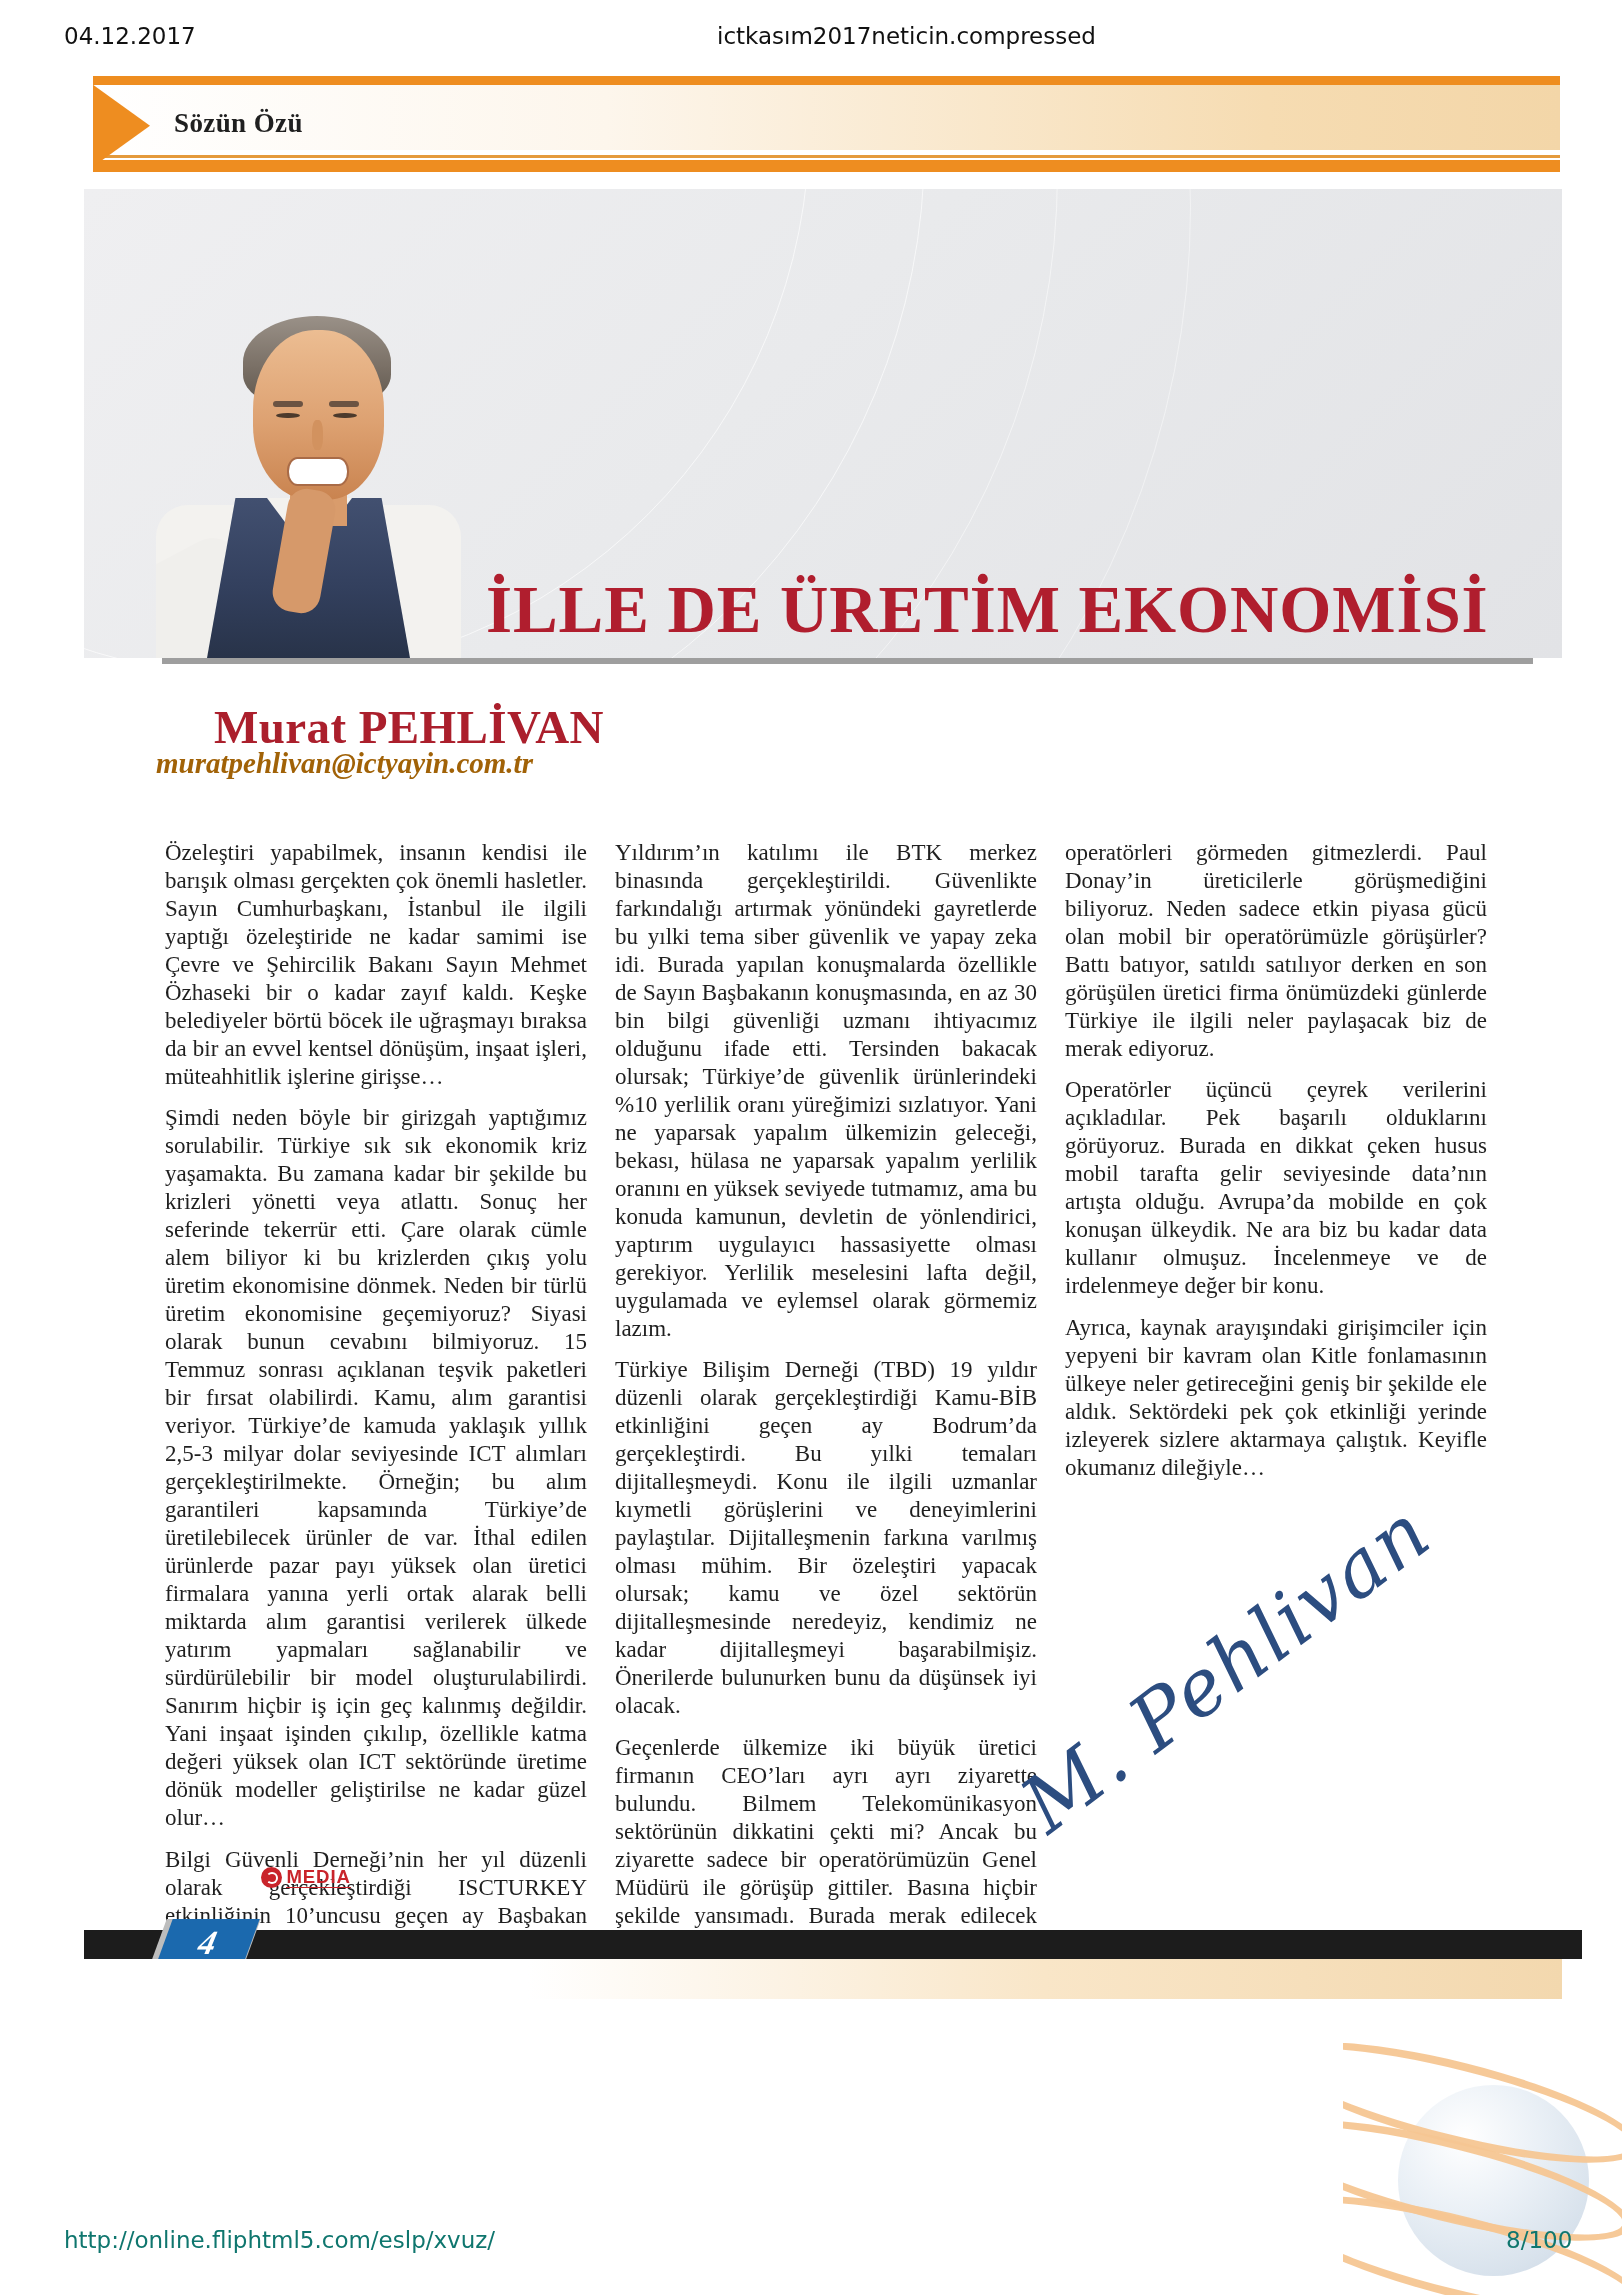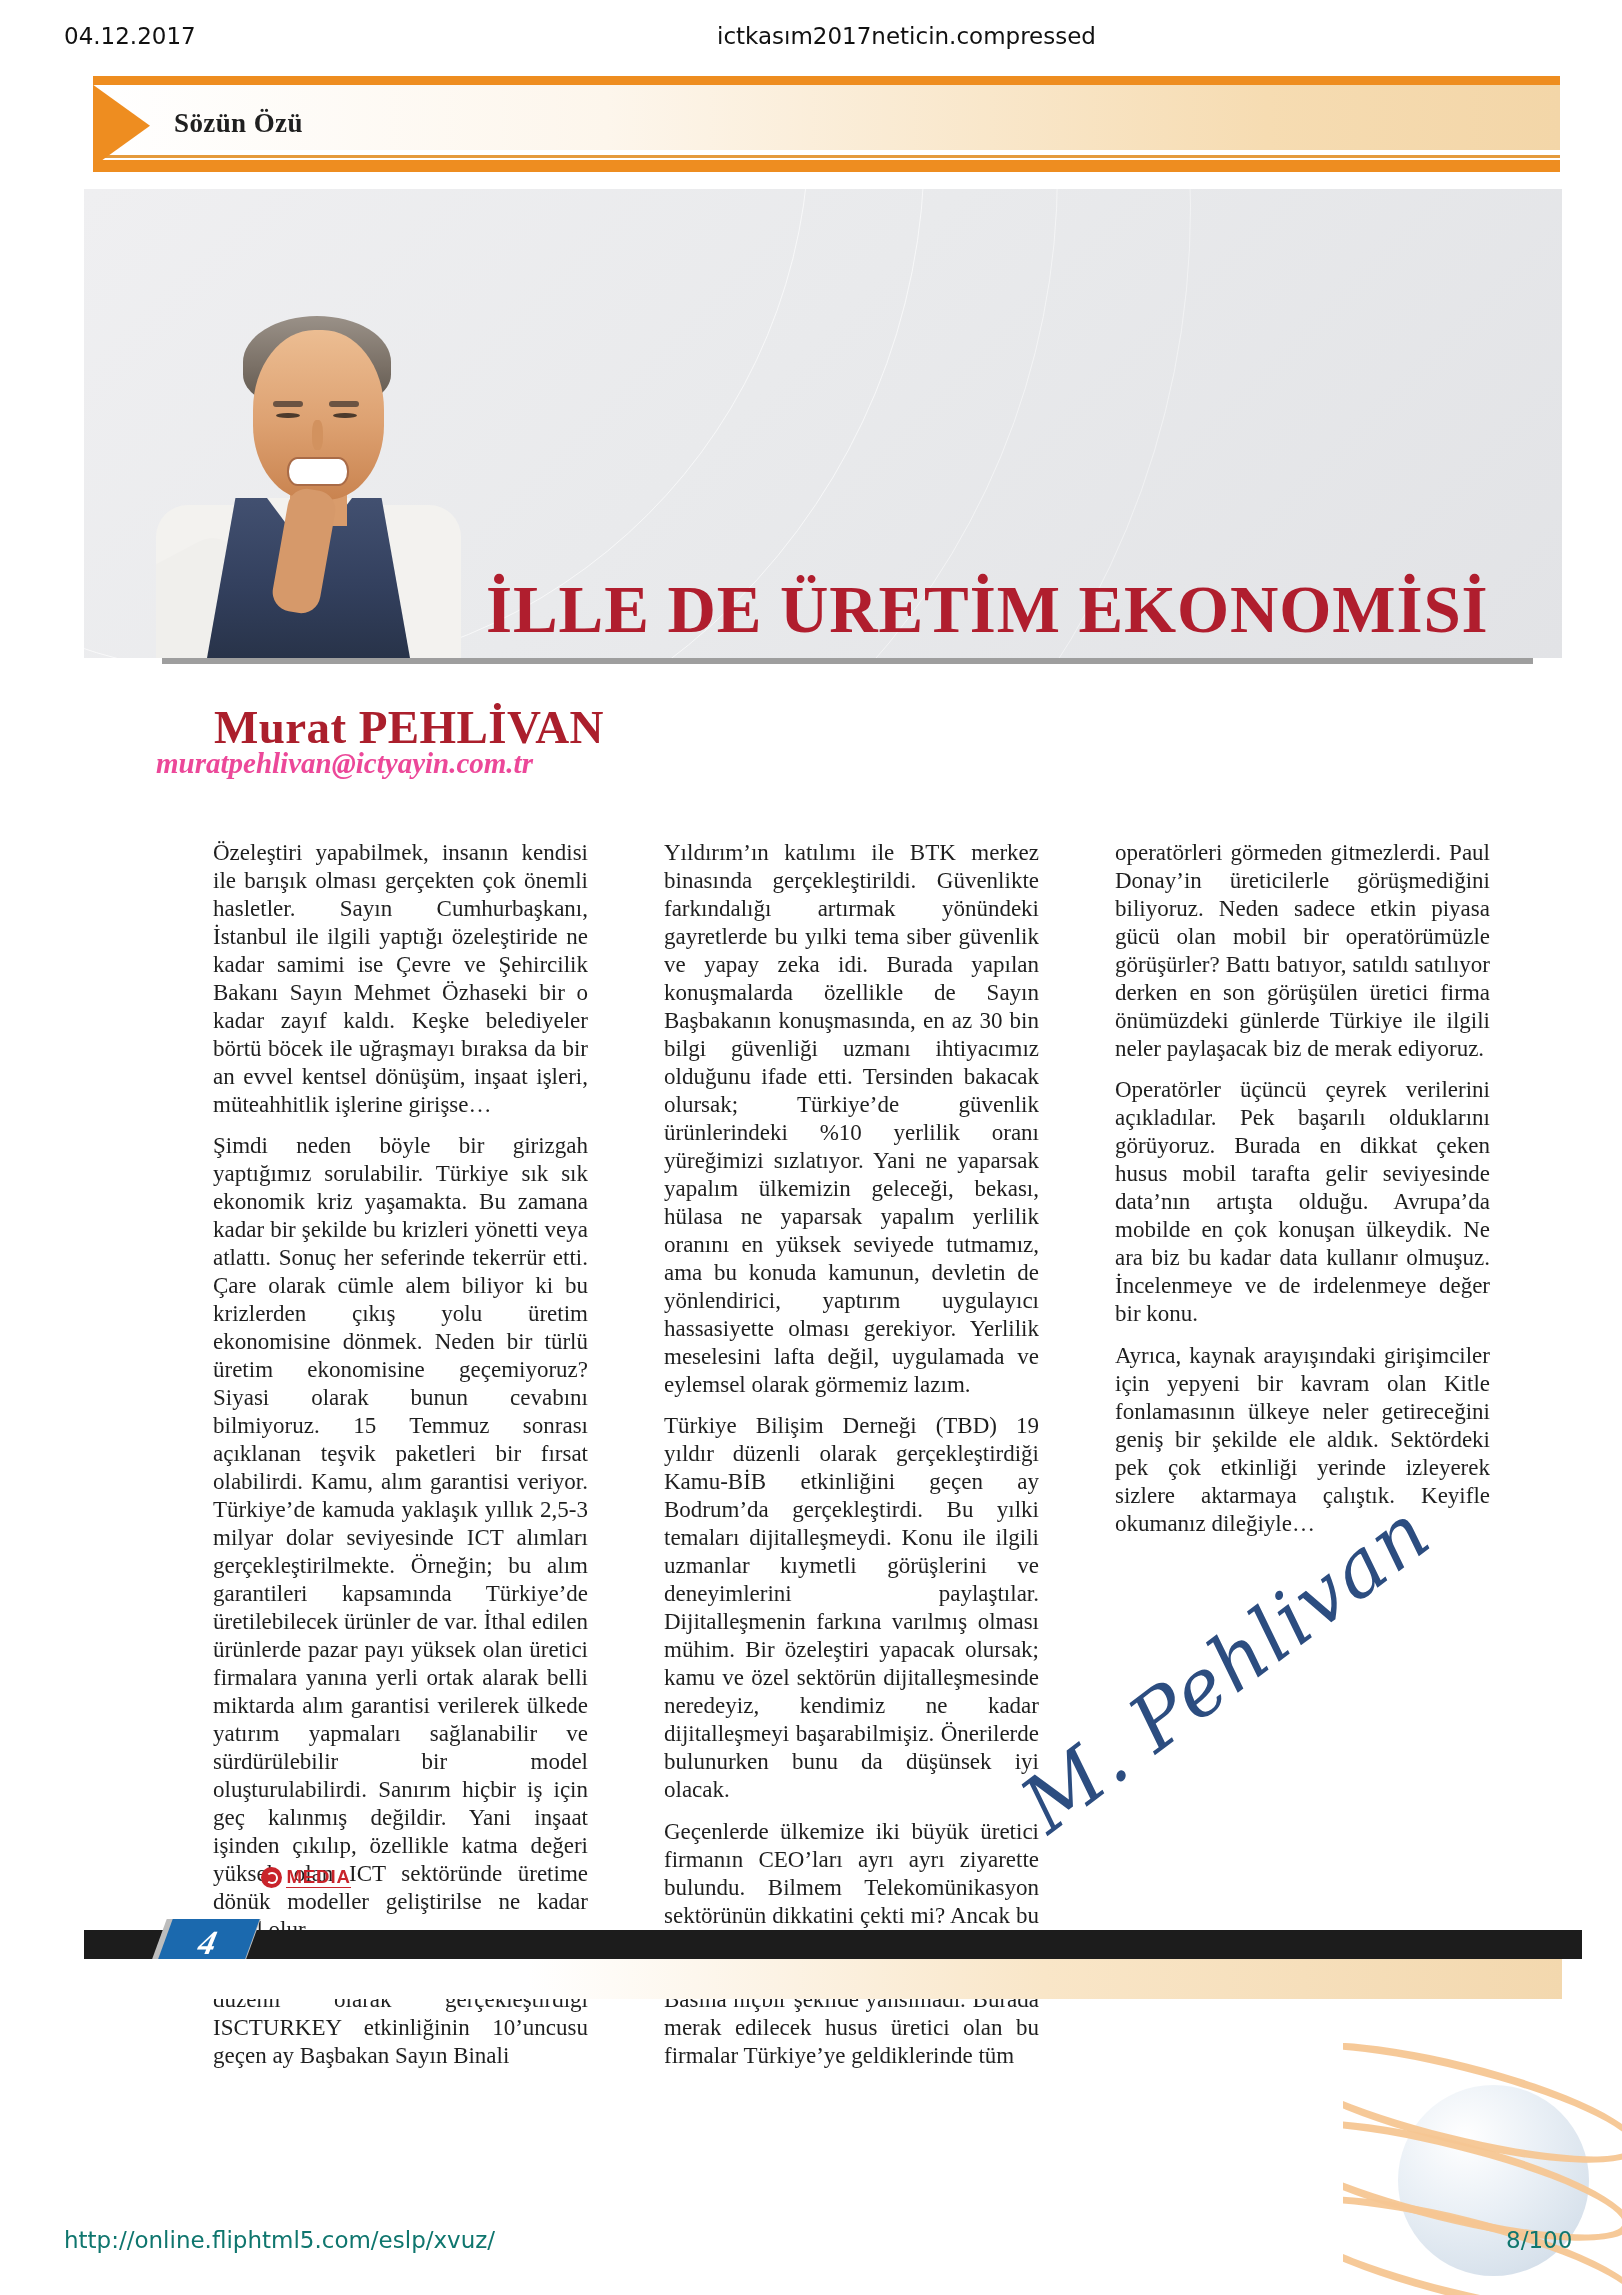--- a/index.html
+++ b/index.html
@@ -56,25 +56,25 @@
           clip-path:polygon(14% 0,86% 0,100% 100%,0 100%);}
   .p-vcollar{position:absolute;left:111px;top:182px;width:85px;height:57px;background:#f3f2ef;
              clip-path:polygon(0 0,100% 0,50% 100%);}
   .p-arm{position:absolute;left:124px;top:173px;width:48px;height:124px;background:#d6996a;
          border-radius:19.4px;transform:rotate(10deg);}
   .p-sleeve{position:absolute;left:-25px;top:235px;width:133px;height:133px;background:#f0efec;
             border-radius:30px;transform:rotate(-28deg);}
 
   .divider{left:162px;top:658px;width:1371px;height:6.2px;background:#9e9e9e;}
   .author-name{left:214px;top:700px;font-weight:bold;font-size:47px;color:#ab1f2c;letter-spacing:0.4px;}
-  .author-email{left:156px;top:747px;font-style:italic;font-weight:bold;font-size:29px;color:#ec4899;}
+  .author-email{left:156px;top:747px;font-style:italic;font-weight:bold;font-size:29px;color:#a16207;}
 
   
   .columns{left:165px;top:839px;width:1325px;display:flex;gap:28px;}
-  .col{width:422px;font-size:23px;line-height:28px;color:#1f1f1f;text-align:justify;margin-left:48px;}
+  .col{width:422px;font-size:23px;line-height:28px;color:#1f1f1f;text-align:justify;}
   .col p{margin:0 0 13.3px 0;}
 
   
   .signature{left:1059px;top:1760px;transform:rotate(-37deg);transform-origin:left bottom;
              font-style:italic;font-size:78px;color:#2c4d80;font-family:"DejaVu Serif",serif;
              letter-spacing:1.8px;white-space:nowrap;}
 
   
   .footer-bar{left:84px;top:1930px;width:1498px;height:29px;background:#1c1c1c;}
   .tab-shadow{left:158px;top:1919px;width:94px;height:48px;background:#bdbdbd;transform:skewX(-20deg);}

